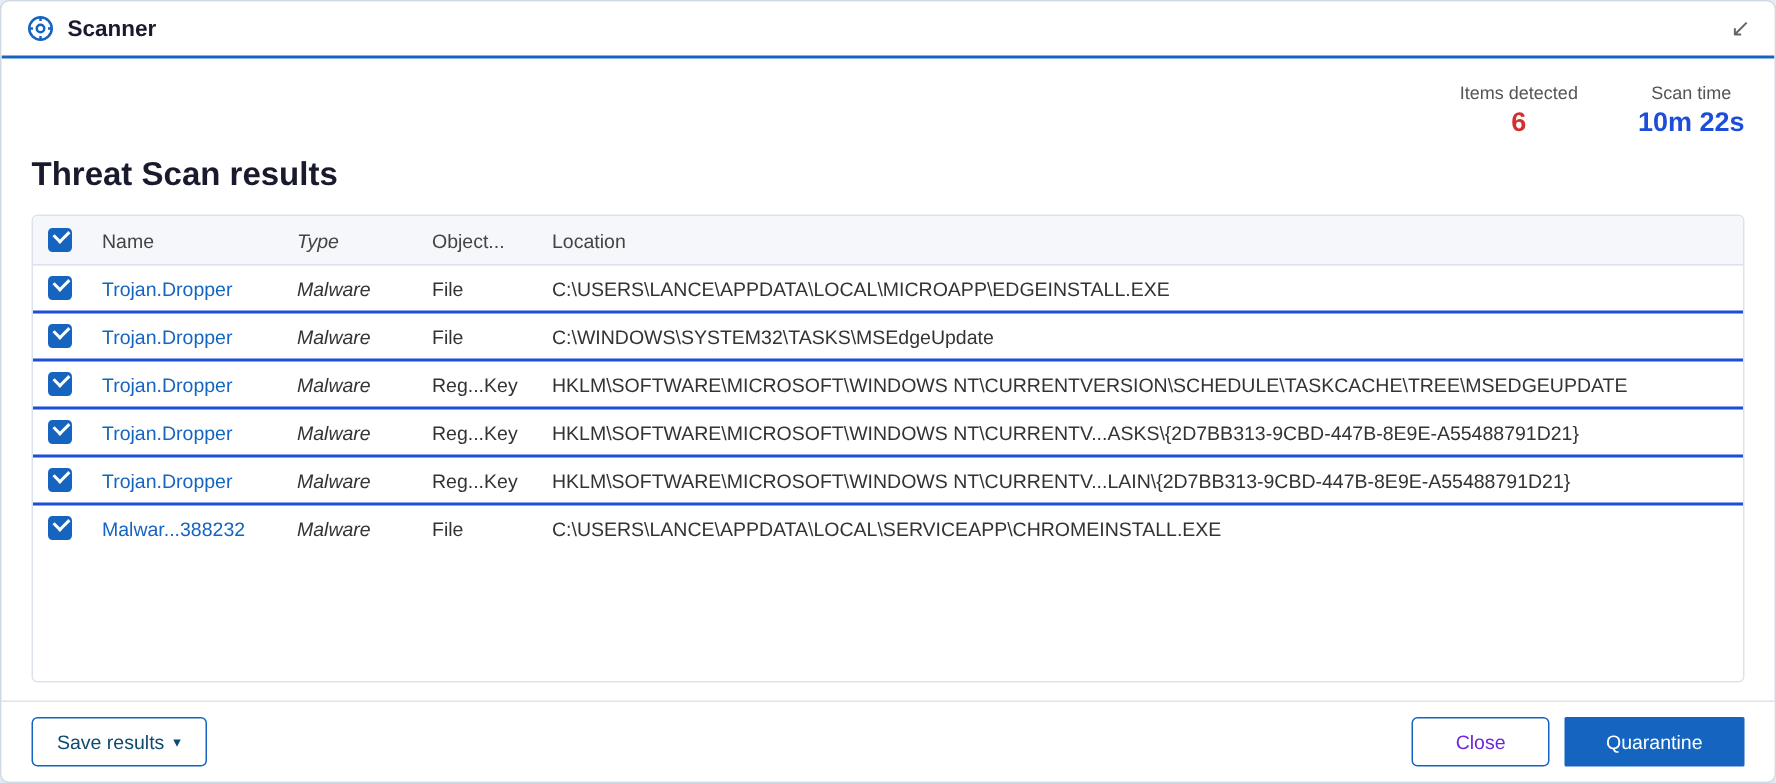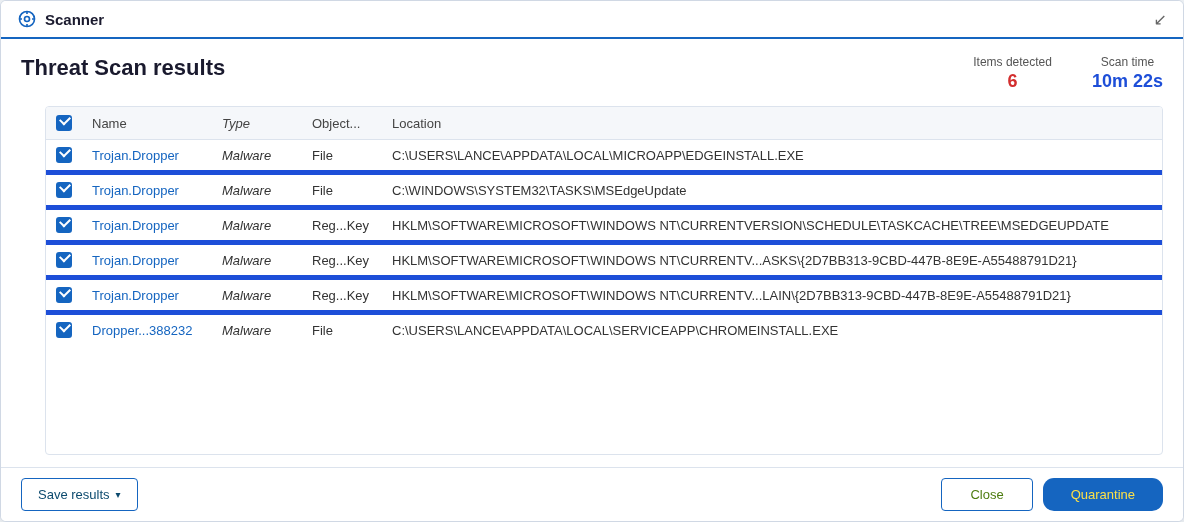--- a/index.html
+++ b/index.html
@@ -60,20 +60,21 @@
     .top-section {
       display: flex;
       align-items: flex-start;
       justify-content: space-between;
       margin-bottom: 14px;
     }
     .page-title {
       font-size: 22px;
       font-weight: 600;
       color: #1a1a2e;
+      margin-top: 48px;
     }
     .stats-row {
       display: flex;
       gap: 40px;
       align-items: flex-start;
     }
     .stat-item {
       text-align: center;
     }
     .stat-label {
@@ -87,39 +88,38 @@
       color: #1d4ed8;
     }
     .stat-value.red {
       color: #d32f2f;
     }
     .table-wrapper {
       border: 1px solid #dce3ed;
       border-radius: 4px;
       overflow: hidden;
       flex: 1;
-      margin-left: 24px;
     }
     table {
       width: 100%;
       border-collapse: collapse;
     }
     thead tr {
       background: #f5f7fa;
     }
     thead th {
       padding: 8px 10px;
       text-align: left;
       font-weight: 500;
       color: #444;
       font-size: 13px;
       border-bottom: 1px solid #dce3ed;
     }
     tbody tr {
-      border-bottom: 5px solid #1d4ed8;
+      border-bottom: 2px solid #1d4ed8;
     }
     tbody tr:last-child {
       border-bottom: none;
     }
     tbody td {
       padding: 7px 10px;
       font-size: 13px;
       color: #333;
       vertical-align: middle;
     }
@@ -185,32 +185,32 @@
       font-size: 10px;
     }
     .footer-right {
       display: flex;
       gap: 10px;
     }
     .close-btn {
       padding: 8px 28px;
       border: 1px solid #1565c0;
       background: #fff;
-      color: #4d7c0f;
+      color: #6d28d9;
       border-radius: 4px;
       cursor: pointer;
       font-size: 13px;
       font-weight: 500;
     }
     .quarantine-btn {
       padding: 8px 28px;
       border: none;
       background: #1565c0;
-      color: #fde047;
-      border-radius: 11px;
+      color: #ffffff;
+      border-radius: 1px;
       cursor: pointer;
       font-size: 13px;
       font-weight: 500;
     }
     .th-check {
       width: 36px;
       text-align: center;
     }
   </style>
 </head>
@@ -318,21 +318,21 @@
               <td class="col-type">Malware</td>
               <td class="col-object">Reg...Key</td>
               <td class="col-location">HKLM\SOFTWARE\MICROSOFT\WINDOWS NT\CURRENTV...LAIN\{2D7BB313-9CBD-447B-8E9E-A55488791D21}</td>
             </tr>
             <tr>
               <td class="col-check">
                 <div class="checkbox-cell">
                   <input type="checkbox" class="cb" checked="" style="">
                 </div>
               </td>
-              <td class="col-name"><a class="threat-name" href="#">Dropper...388232</a></td>
+              <td class="col-name"><a class="threat-name" href="#">Malwar...388232</a></td>
               <td class="col-type">Malware</td>
               <td class="col-object">File</td>
               <td class="col-location">C:\USERS\LANCE\APPDATA\LOCAL\SERVICEAPP\CHROMEINSTALL.EXE</td>
             </tr>
           </tbody>
       </table>
     </div>
   </div>
 
   <div class="footer">

